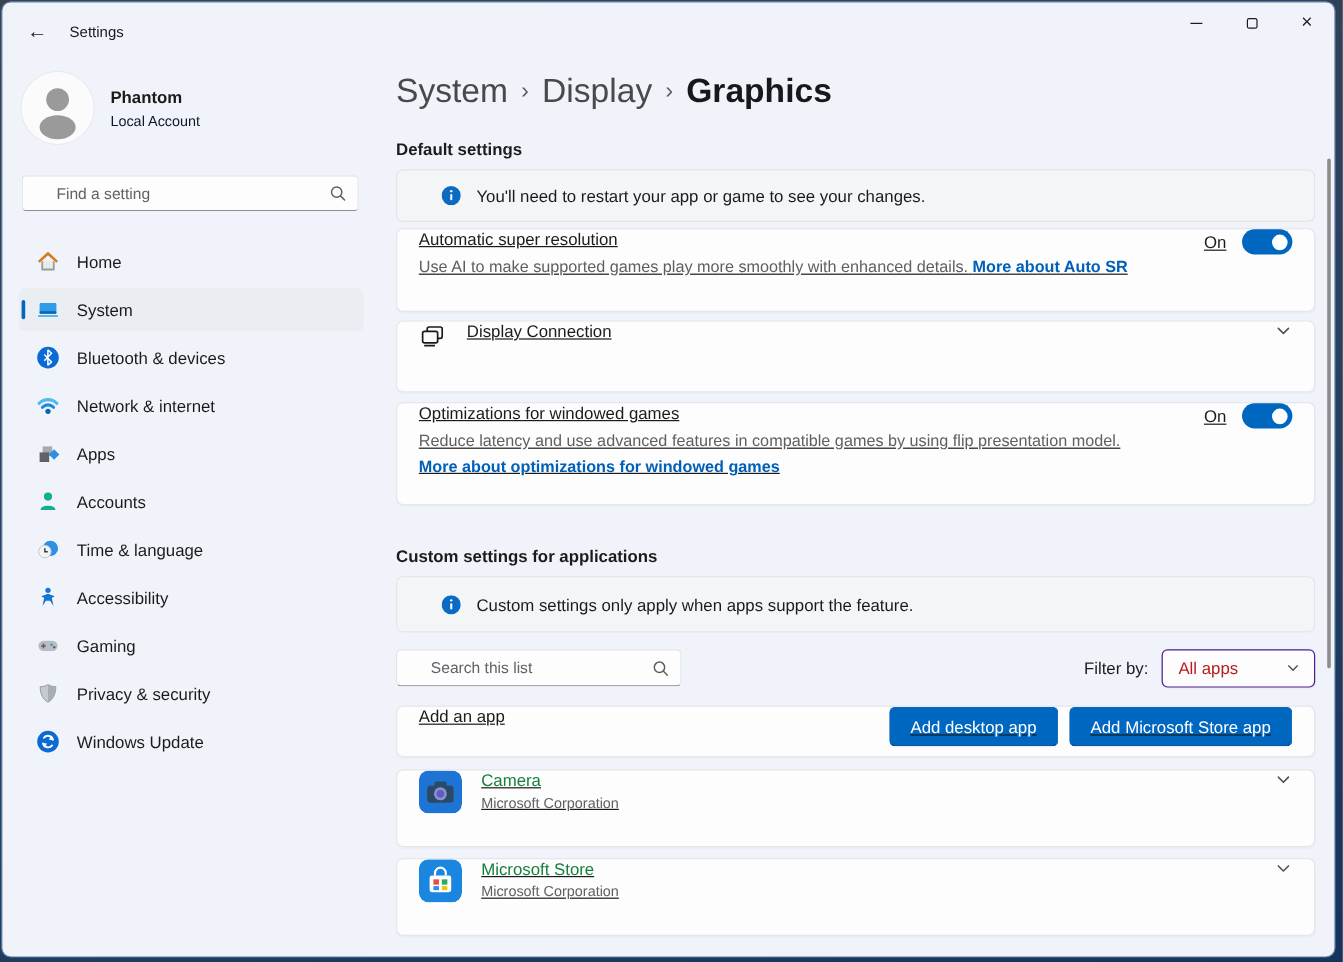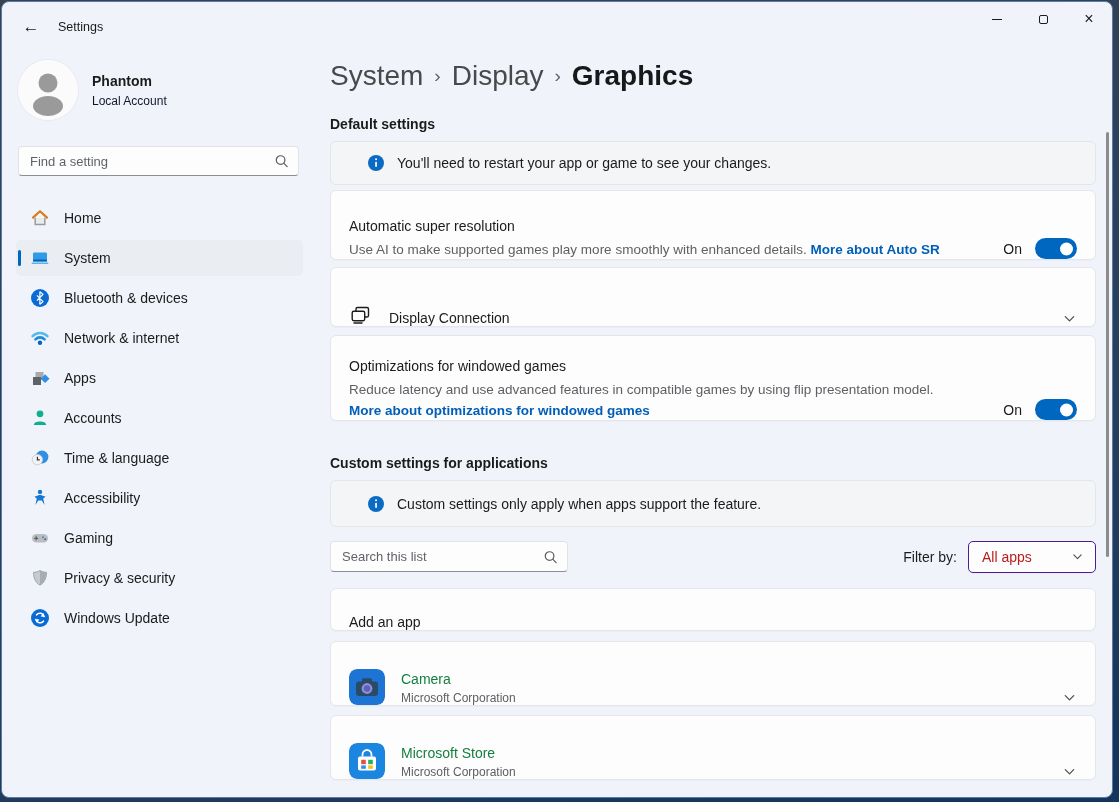--- a/index.html
+++ b/index.html
@@ -32,21 +32,21 @@
   
   .sidebar { position: absolute; left: 0; top: 48px; width: 315px; bottom: 0; }
   .profile { position: absolute; left: 16px; top: 10px; display: flex; align-items: center; cursor: pointer; }
   .avatar { width: 60px; height: 60px; border-radius: 50%; overflow: hidden; background: #FBFBFC; box-shadow: 0 0 0 1px rgba(0,0,0,0.04); }
   .profile-text { margin-left: 14px; }
   .profile-name { font-size: 14px; font-weight: 700; color: #1b1b1b; }
   .profile-sub { font-size: 12px; color: #0f172a; margin-top: 5px; }
   .side-search { position: absolute; left: 16px; top: 96px; width: 281px; height: 30px; }
   .side-search input, .list-search input {
     width: 100%; height: 100%; border: 1px solid #E1E3E6; border-bottom: 1px solid #8a8f94;
-    border-radius: 4px; background: #FDFDFE; padding: 0 30px 0 11px; font-size: 13px;
+    border-radius: 4px; background: #FDFDFE; padding: 0 30px 0 28px; font-size: 13px;
     font-family: "Liberation Sans", sans-serif; color: #c2410c; outline: none;
   }
   input::placeholder { color: #5f6368; }
   .search-glyph { position: absolute; right: 10px; top: 50%; transform: translateY(-50%); width: 15px; height: 15px; }
   .nav { position: absolute; left: 0; top: 150px; right: 0; }
   .nav-item {
     height: 36px; margin: 0 14px 4px 14px; border-radius: 5px; position: relative;
     display: flex; align-items: center; padding-left: 14px; cursor: pointer; font-size: 14px; color: #1b1b1b;
   }
   .nav-item.selected { background: #EAEDF2; }
@@ -66,22 +66,23 @@
 
   .banner {
     margin-top: 9px; background: #F4F5F7; border: 1px solid #E3E5E8; border-radius: 6px;
     display: flex; align-items: center; padding-left: 37px;
   }
   .banner-text { margin-left: 13px; font-size: 14px; color: #1b1b1b; }
   .info-glyph { width: 16px; height: 16px; flex: none; }
 
   .card {
     background: #FDFDFE; border: 1px solid #E4E6E9; border-radius: 6px;
-    display: flex; align-items: flex-end; padding: 0 18px;
+    display: flex; align-items: flex-start; padding: 0 18px;
     box-shadow: 0 1px 1px rgba(0,0,0,0.025);
+    text-decoration: underline;
   }
   .card-title { font-size: 14px; color: #1b1b1b; }
   .card-desc { font-size: 13.5px; color: #5d5f62; margin-top: 6px; line-height: 19px; }
   .link { color: #005FB8; font-weight: 700; text-decoration: none; cursor: pointer; }
   .right-controls { margin-left: auto; display: flex; align-items: center; }
   .state-label { font-size: 14px; color: #1b1b1b; margin-right: 13px; }
   .toggle { width: 42px; height: 21px; border-radius: 11px; background: #0067C0; position: relative; cursor: pointer; flex: none; }
   .toggle .knob { position: absolute; right: 4px; top: 50%; transform: translateY(-50%); width: 13px; height: 13px; border-radius: 50%; background: #ffffff; }
   .chev { width: 15px; height: 15px; flex: none; }
   .expander-icon { width: 23px; height: 23px; margin-right: 17px; flex: none; }
@@ -350,20 +351,24 @@
           <span>All apps</span>
           <svg class="chev" viewBox="0 0 16 16">
               <path d="M3.5 6 L8 10.5 L12.5 6" fill="none" stroke="#4f4f4f" stroke-width="1.4" stroke-linecap="round" stroke-linejoin="round"></path>
             </svg>
         </div>
       </div>
     </div>
 
     <div class="card" style="margin-top:16px; height:43px;">
       <span class="card-title">Add an app</span>
+      <div class="right-controls">
+        <button class="btn">Add desktop app</button>
+        <button class="btn">Add Microsoft Store app</button>
+      </div>
     </div>
 
     <div class="card" style="margin-top:10px; height:65px;">
       <div class="tile">
         <svg viewBox="0 0 36 36">
             <rect width="36" height="36" rx="8" fill="#1D74D5"></rect>
             <rect x="7" y="12.5" width="22" height="14.5" rx="3" fill="#2B4A66"></rect>
             <rect x="13" y="9.2" width="10" height="4.5" rx="1.5" fill="#2B4A66"></rect>
             <circle cx="18" cy="19.5" r="5.4" fill="#8D8FD6"></circle>
             <circle cx="18" cy="19.5" r="3.2" fill="#5E60B8"></circle>

